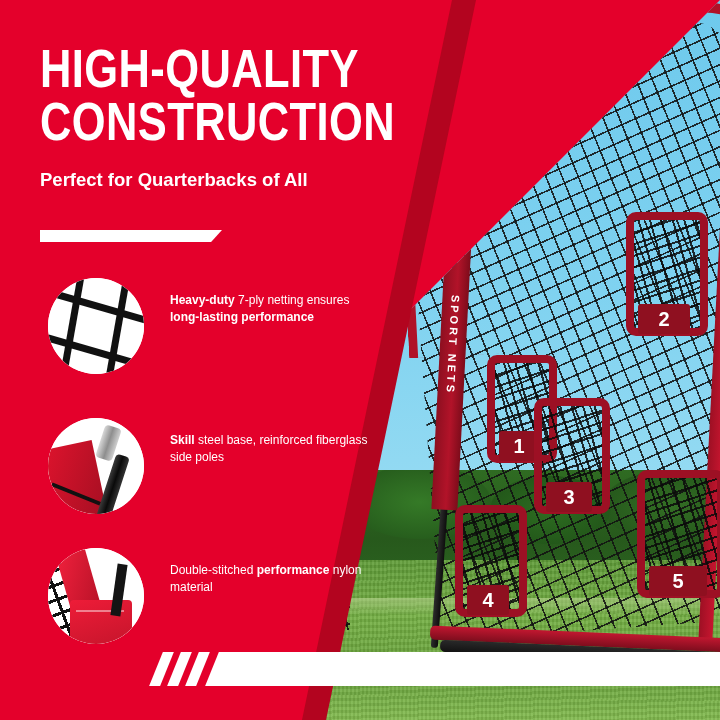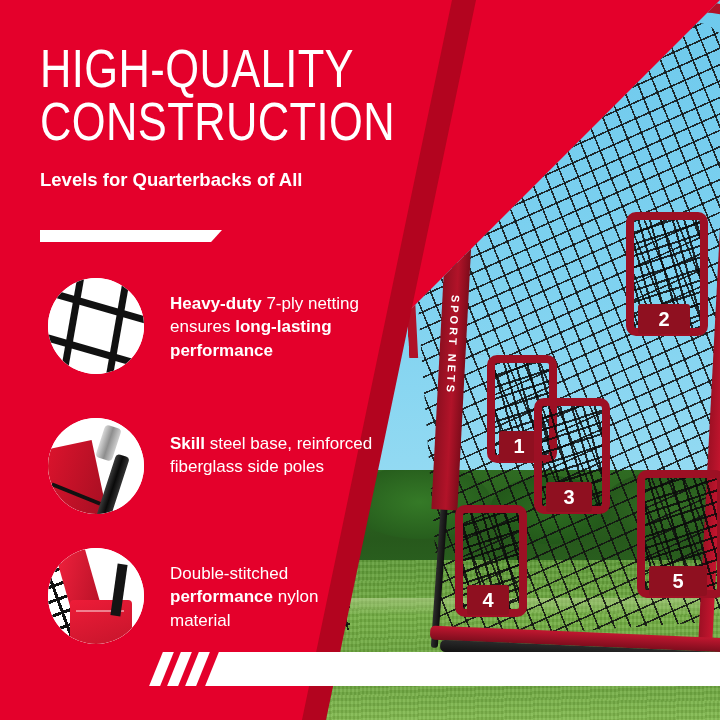--- a/index.html
+++ b/index.html
@@ -125,21 +125,21 @@
   }
   .dark-edge{
     position:absolute;left:0;top:0;width:720px;height:720px;
     background:#B3041F;
     clip-path:polygon(452px 0, 476px 0, 326px 720px, 302px 720px);
   }
 
   
   .headline{
     position:absolute;left:40px;top:45px;width:330px;
-    color:#fff;font-weight:normal;line-height:.92;
+    color:#fff;font-weight:bold;line-height:.92;
     letter-spacing:.5px;
   }
   .headline .l1,.headline .l2{
     display:block;font-size:53px;
     font-family:"Liberation Sans Narrow","Liberation Sans",sans-serif;
     transform:scaleX(.82);transform-origin:left center;
     white-space:nowrap;
   }
   .headline .l2{margin-top:4px;}
   .subhead{
@@ -152,21 +152,21 @@
   }
 
   
   .bullet{position:absolute;left:40px;width:330px;}
   .bullet .circle{
     position:absolute;left:8px;top:0;width:96px;height:96px;
     border-radius:50%;background:#fff;overflow:hidden;
   }
   .bullet .txt{
     position:absolute;left:130px;top:14px;width:205px;
-    color:#fff;font-size:17px;line-height:1.38;
+    color:#fff;font-size:12px;line-height:1.38;
   }
   .bullet .txt b{font-weight:bold;}
 
   
   .ico-net{position:absolute;inset:0;background:#fff;}
   .ico-net .cord{position:absolute;background:#111;}
   .ico-pole{position:absolute;inset:0;background:#fff;}
   .ico-fab{position:absolute;inset:0;background:#fff;}
 
   
@@ -225,21 +225,21 @@
 
   <div class="redpanel"></div>
   <div class="dark-edge"></div>
 
   <div class="headline">
     <span class="l1">HIGH-QUALITY</span>
     <span class="l2">CONSTRUCTION</span>
   </div>
 
   <div class="subhead">
-    <div>Levels for Quarterbacks of All</div>
+    <div>Perfect for Quarterbacks of All</div>
   </div>
 
   <div class="underline"></div>
 
   <div class="bullet" style="top:278px">
     <div class="circle">
       <div class="ico-net">
         <div class="cord" style="left:-6px;top:26px;width:120px;height:7px;transform:rotate(16deg);"></div>
         <div class="cord" style="left:-6px;top:72px;width:120px;height:7px;transform:rotate(16deg);"></div>
         <div class="cord" style="left:20px;top:-8px;width:7px;height:120px;transform:rotate(10deg);"></div>

